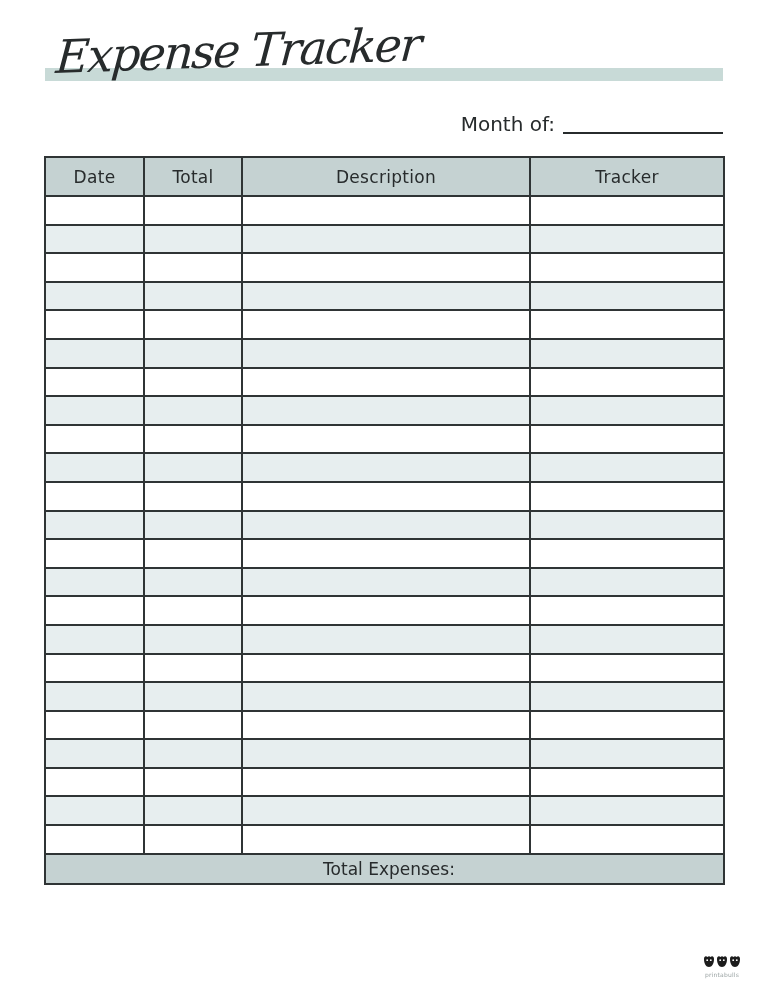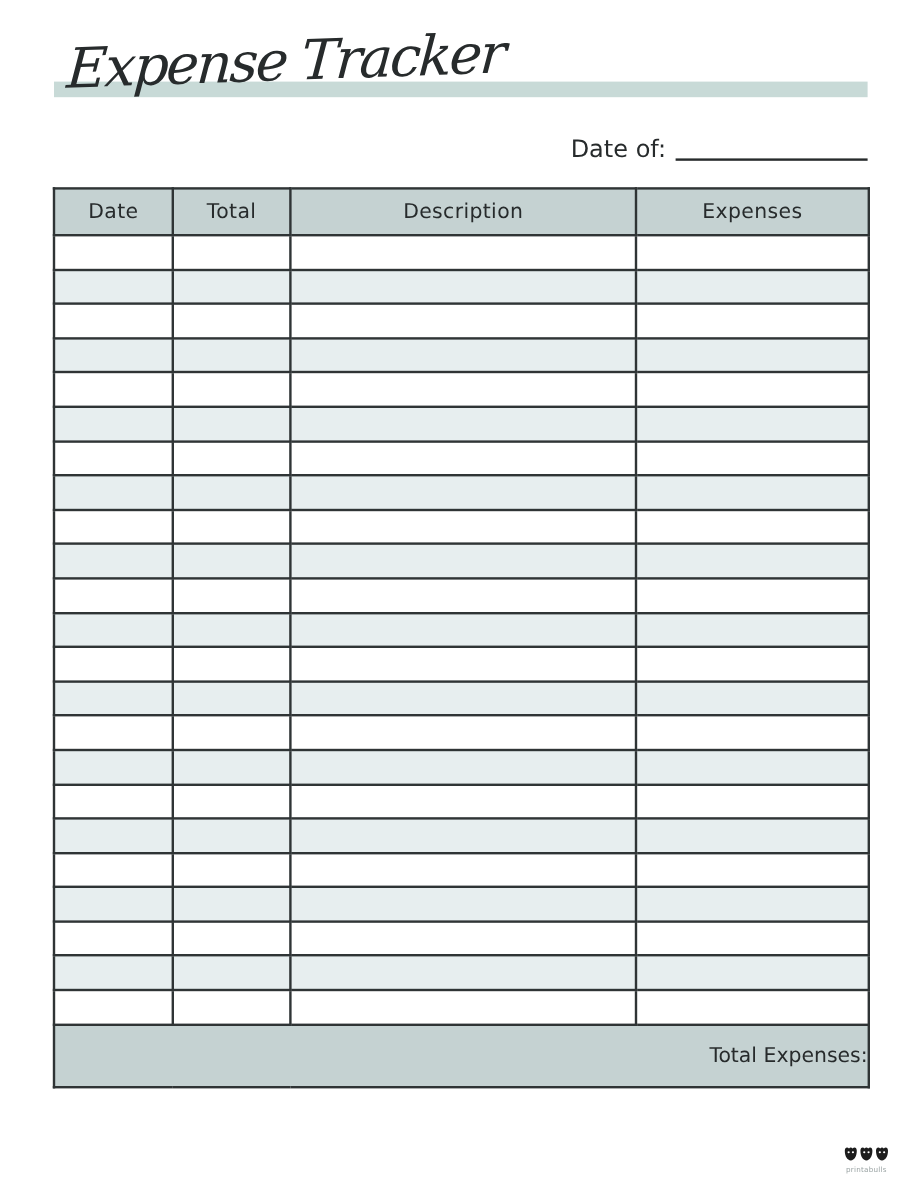--- a/index.html
+++ b/index.html
@@ -82,26 +82,26 @@
     vertical-align:middle;
   }
   table.expense-table tbody td{
     height:28.6px;
     background:var(--row-bg);
   }
   table.expense-table tbody tr:nth-child(even) td{
     background:var(--row-alt-bg);
   }
   table.expense-table tfoot td{
-    height:52px;
+    height:30px;
     background:var(--table-header-bg);
     font-family:"DejaVu Sans",sans-serif;
     font-size:17px;
     color:var(--text);
-    text-align:right;
+    text-align:center;
     vertical-align:middle;
     padding-left:9px;
   }
   .logo{
     position:absolute;
     left:698px;top:955px;
     width:48px;
     text-align:center;
     line-height:1;
   }
@@ -116,37 +116,37 @@
 </head>
 <body>
 
 <div class="page">
 
   <div class="title-band"></div>
 
   <h1 class="page-title">Expense Tracker</h1>
 
   <div class="month-row">
-    <span>Date of:</span>
+    <span>Month of:</span>
     <span class="month-line"></span>
   </div>
 
   <table class="expense-table">
     <colgroup>
       <col style="width:99px">
       <col style="width:98px">
       <col style="width:288px">
       <col style="width:194px">
     </colgroup>
     <thead>
       <tr>
         <th>Date</th>
         <th>Total</th>
         <th>Description</th>
-        <th>Expenses</th>
+        <th>Tracker</th>
       </tr>
     </thead>
     <tbody id="table-body">
         <tr>
           <td></td>
           <td></td>
           <td></td>
           <td></td>
         </tr>
         <tr>

